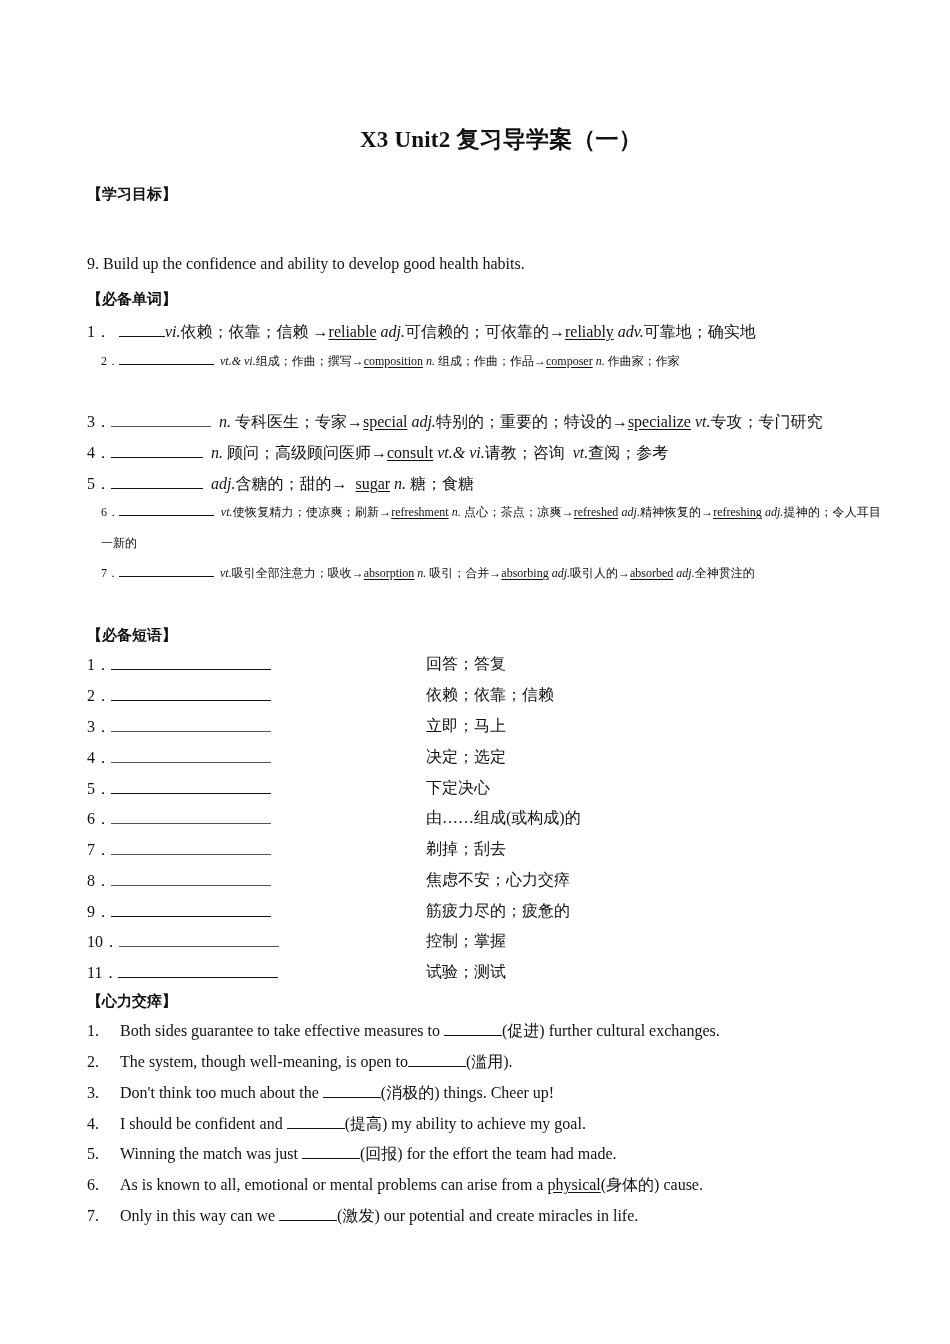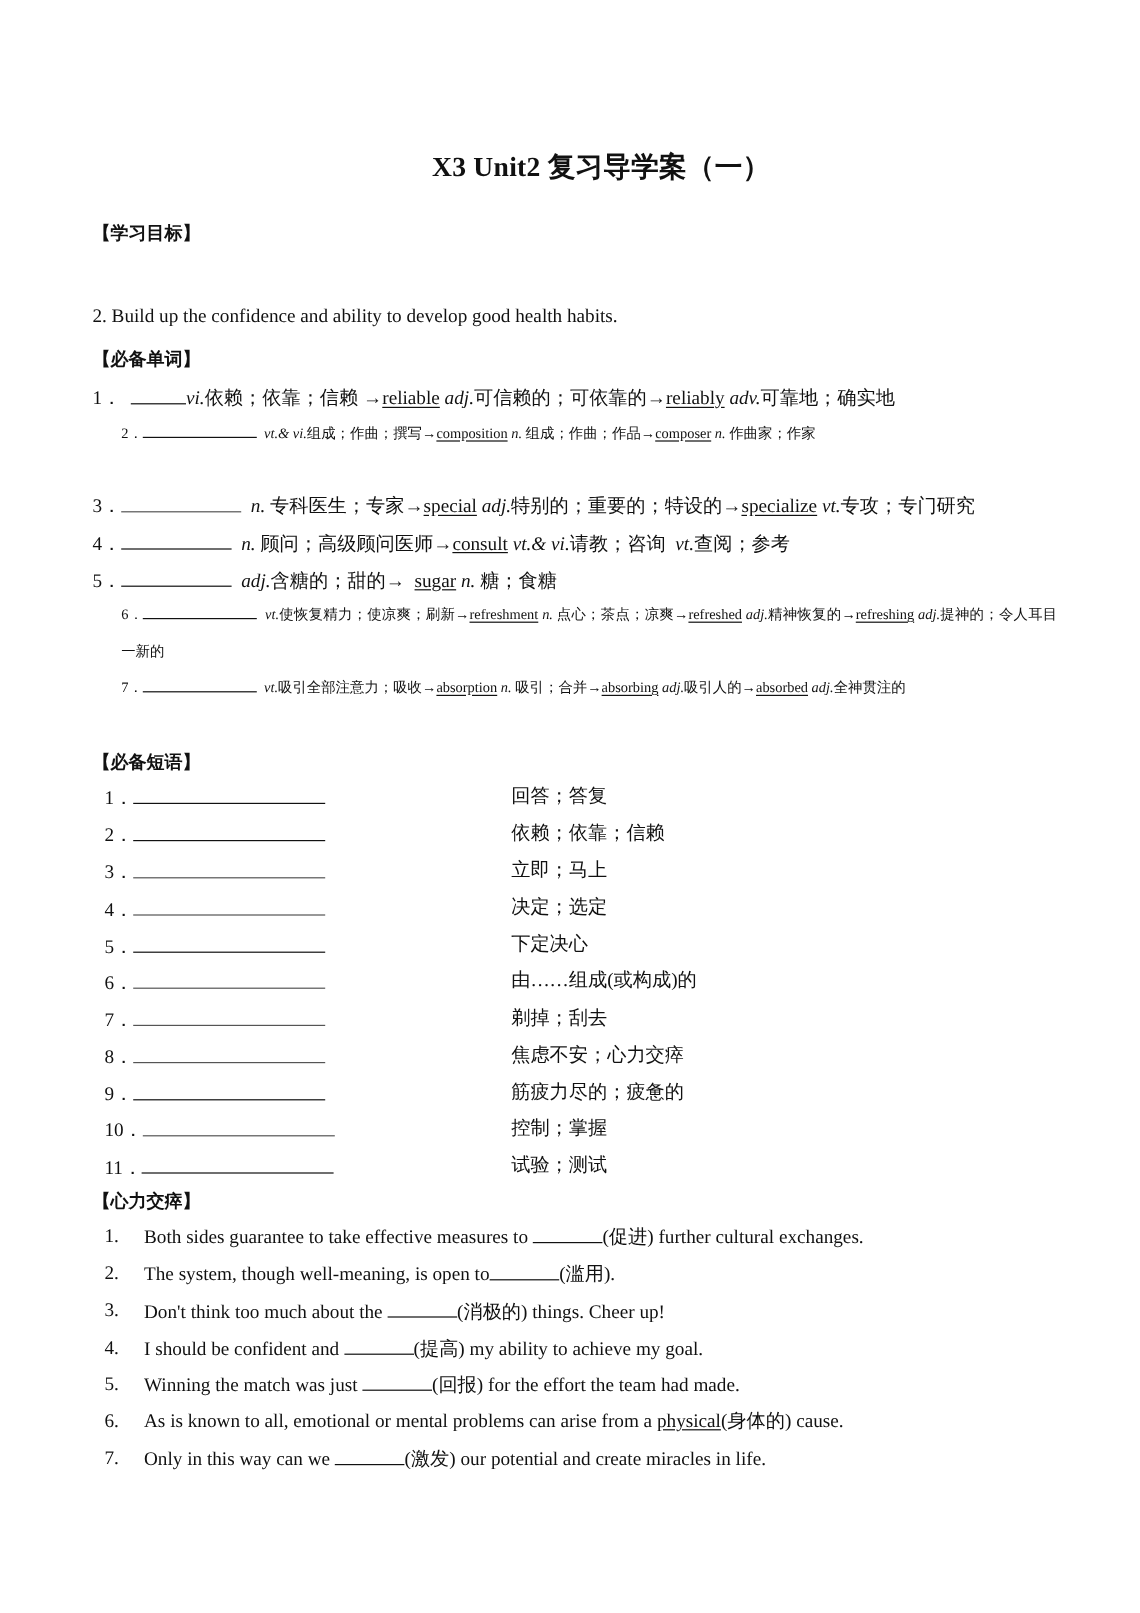--- a/index.html
+++ b/index.html
@@ -6,42 +6,42 @@
   body {
     width: 950px; height: 1344px; position: relative; overflow: hidden;
     font-family: "Liberation Serif", "DejaVu Serif", serif;
     color: #111111; font-size: 16px;
   }
   .page { position: absolute; left: 0; top: 0; width: 950px; height: 1344px; }
   .title {
     position: absolute; top: 124px; left: 0; width: 950px; text-align: center;
     font-size: 23px; font-weight: bold; letter-spacing: 0.2px; margin-left: 26px;
   }
-  .line { position: absolute; left: 77px; white-space: nowrap; font-size: 16px; line-height: 20px; }
+  .line { position: absolute; left: 87px; white-space: nowrap; font-size: 16px; line-height: 20px; }
   .heading { font-weight: bold; font-family: "DejaVu Sans", "Liberation Sans", sans-serif; font-size: 15px; }
   .u { text-decoration: underline; text-underline-offset: 2px; }
   .i { font-style: italic; }
   .blank { display: inline-block; border-bottom: 1px solid #111; height: 15px; vertical-align: baseline; }
   .blank.grey { border-bottom-color: #555; }
   .wrap { position: absolute; left: 101px; width: 780px; white-space: normal; text-align: justify; line-height: 30.5px; font-size: 12px; }
   .phr-num { position: absolute; left: 87px; }
   .phr-mean { position: absolute; left: 426px; white-space: nowrap; }
   .ex-num { position: absolute; left: 87px; }
   .ex-text { position: absolute; left: 120px; white-space: nowrap; }
   .inline-blank { display: inline-block; width: 58px; border-bottom: 1px solid #111; height: 14px; }
 </style>
 </head>
 <body>
 
 <div class="page">
 
   <div class="title">X3 Unit2 复习导学案（一）</div>
 
   <div class="line heading" style="top:184px">【学习目标】</div>
-  <div class="line" style="top:254px">2. Build up the confidence and ability to develop good health habits.</div>
+  <div class="line" style="top:254px">9. Build up the confidence and ability to develop good health habits.</div>
 
   <div class="line heading" style="top:289px">【必备单词】</div>
 
   <div class="line" style="top:321px">
     <span>1．</span>&nbsp;&nbsp;<span class="blank" style="width:46px"></span><span class="i">vi.</span><span>依赖；依靠；信赖 →</span><span class="u">reliable</span> <span class="i">adj.</span><span>可信赖的；可依靠的→</span><span class="u">reliably</span> <span class="i">adv.</span><span>可靠地；确实地</span>
   </div>
 
   <div class="wrap" style="top:346px">
     <span>2．</span><span class="blank" style="width:95px"></span>&nbsp;&nbsp;<span class="i">vt.&amp; vi.</span><span>组成；作曲；撰写→</span><span class="u">composition</span> <span class="i">n.</span> <span>组成；作曲；作品→</span><span class="u">composer</span> <span class="i">n.</span> <span>作曲家；作家</span>
   </div>

